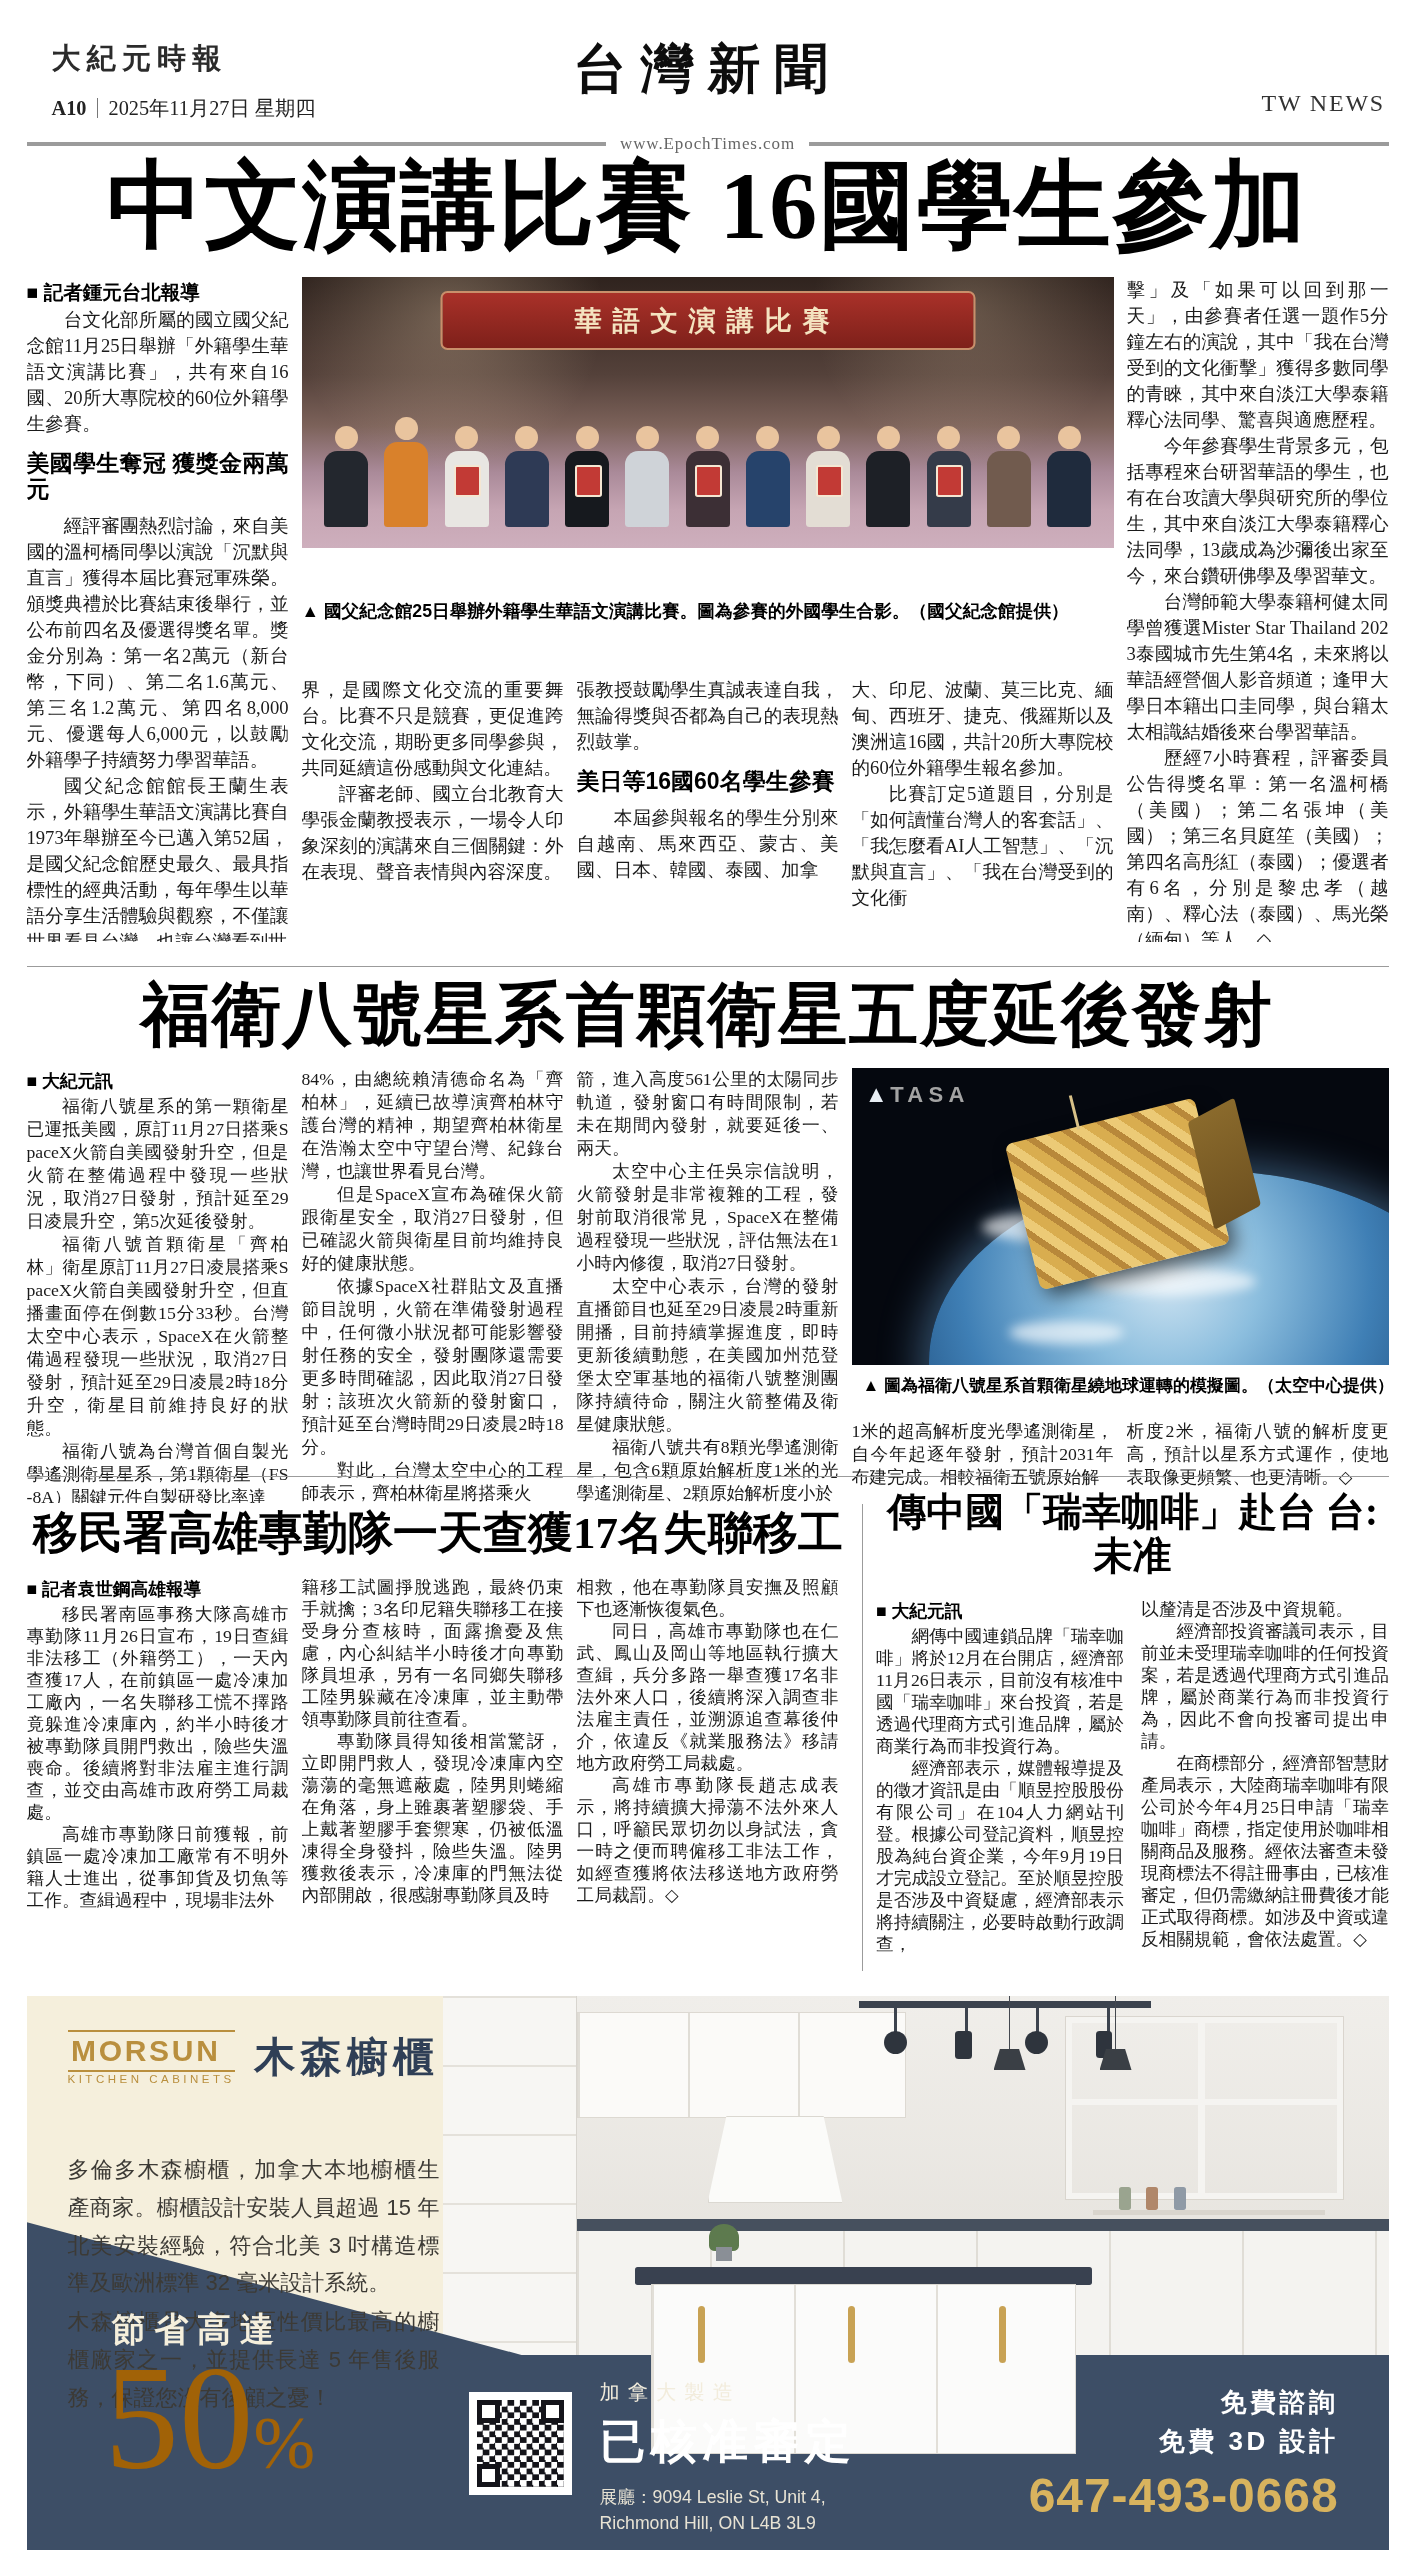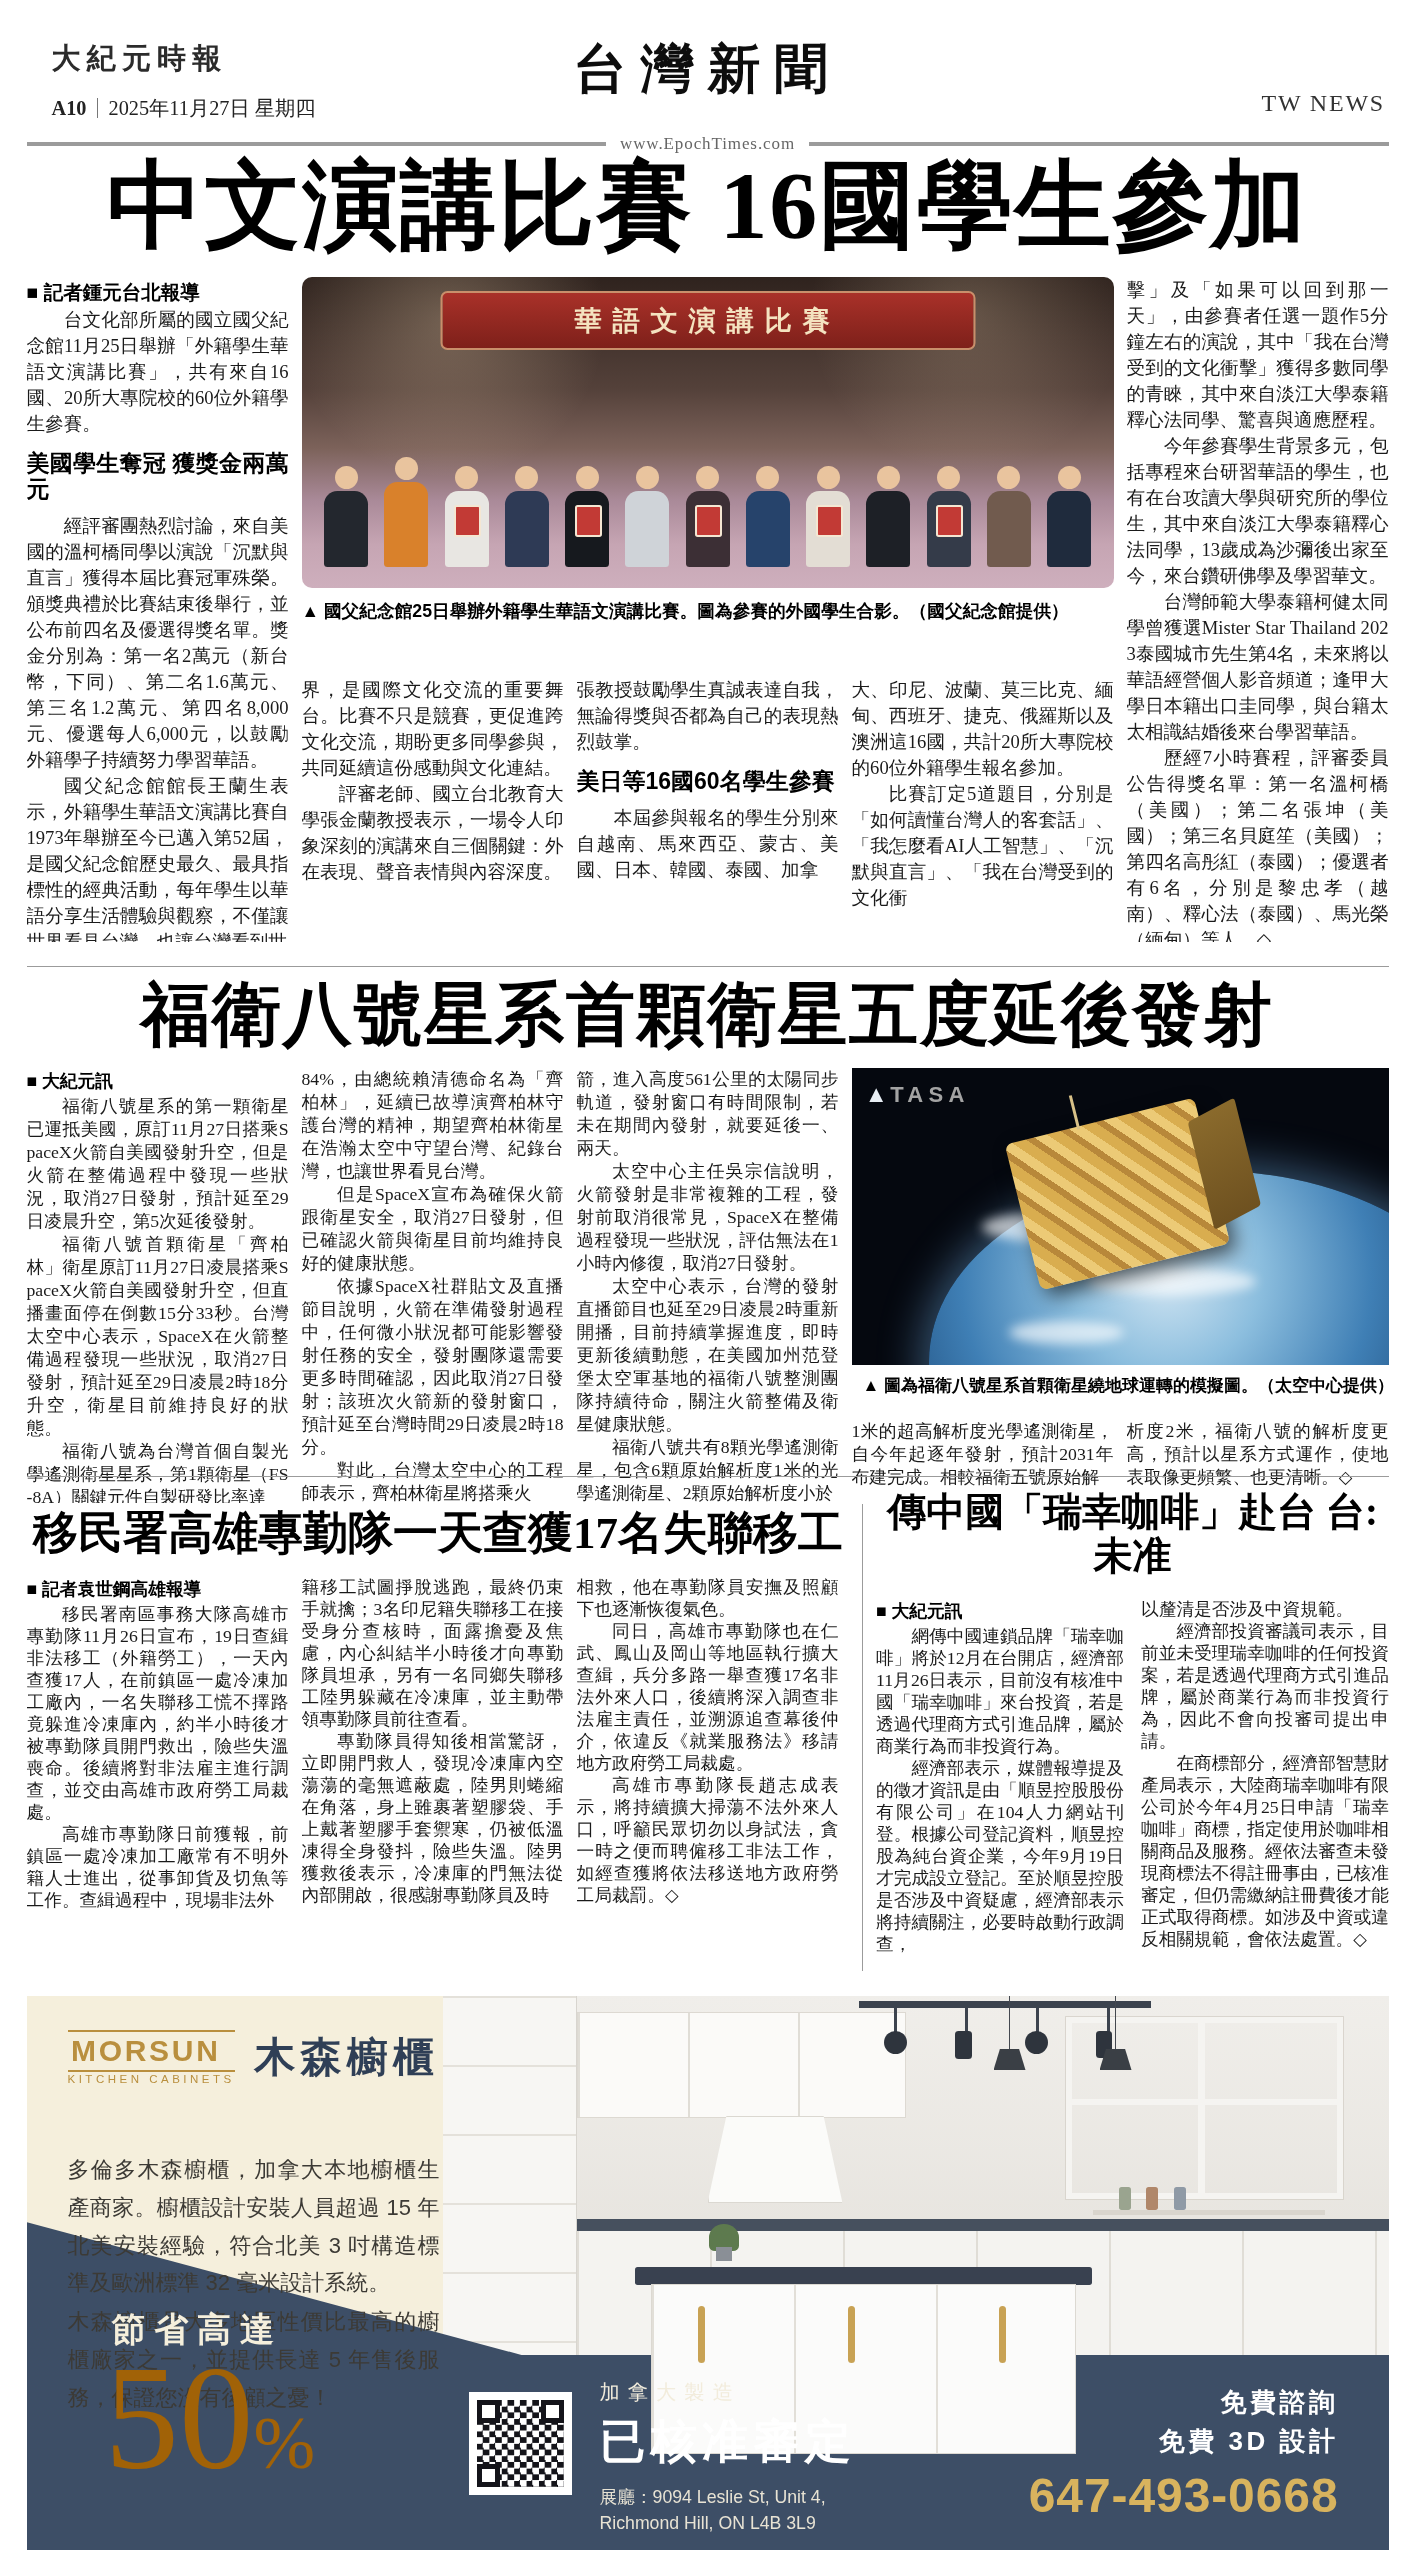--- a/index.html
+++ b/index.html
@@ -28,25 +28,25 @@
   .caption{position:absolute;font-family:"Liberation Sans","DejaVu Sans",sans-serif;font-weight:bold;color:#000;}
   .divider{position:absolute;left:26.5px;right:26.5px;border-top:1.8px solid #9b9b9b;}
 
   
   #a1{position:absolute;left:26.5px;right:26.5px;top:152px;}
   #a1 .headline{font-size:96px;letter-spacing:1.8px;}
   #a1-body{position:relative;margin-top:17.7px;height:665px;}
   #a1 .col{font-size:18.6px;line-height:26px;}
   #a1 .byline{font-size:19.5px;line-height:30px;}
   #a1 .subhead{font-size:23px;line-height:26.5px;margin:12.4px 0 10.6px;text-indent:0;}
-  .photo1{position:absolute;left:275px;top:0;width:812px;height:311px;overflow:hidden;
+  .photo1{position:absolute;left:275px;top:0;width:812px;height:271px;overflow:hidden;
     background:
       radial-gradient(circle at 18% 14%, rgba(255,226,188,.28), transparent 22%),
       radial-gradient(circle at 82% 12%, rgba(255,226,188,.22), transparent 22%),
-      linear-gradient(180deg,#2f231e 0%,#54413a 36%,#7c625a 55%,#aa8a99 72%,#c6a5b3 86%,#ceafbd 100%); border-radius: 10px;}
+      linear-gradient(180deg,#2f231e 0%,#54413a 36%,#7c625a 55%,#aa8a99 72%,#c6a5b3 86%,#ceafbd 100%);}
   .banner{position:absolute;left:50%;transform:translateX(-50%);top:14px;width:531px;height:55px;
     background:linear-gradient(#a93129,#7e201a);border-radius:7px;border:2.7px solid #c98f6b;
     display:flex;align-items:center;justify-content:center;
     font-family:"Liberation Sans",sans-serif;font-weight:900;font-size:27.4px;color:#f4e3c0;letter-spacing:10.6px;}
   .people{position:absolute;left:19.5px;right:19.5px;bottom:21px;display:flex;justify-content:space-between;align-items:flex-end;}
   .person{width:50px;display:flex;flex-direction:column;align-items:center;}
   .p-head{width:23px;height:23px;border-radius:50%;background:#e9c49e;}
   .p-body{width:44px;height:76px;border-radius:13.3px 13.3px 3.5px 3.5px;margin-top:2.7px;position:relative;}
   .person:nth-child(1) .p-body{background:#23272e;}
   .person:nth-child(2) .p-body{background:#d9812b;height:85px;}

